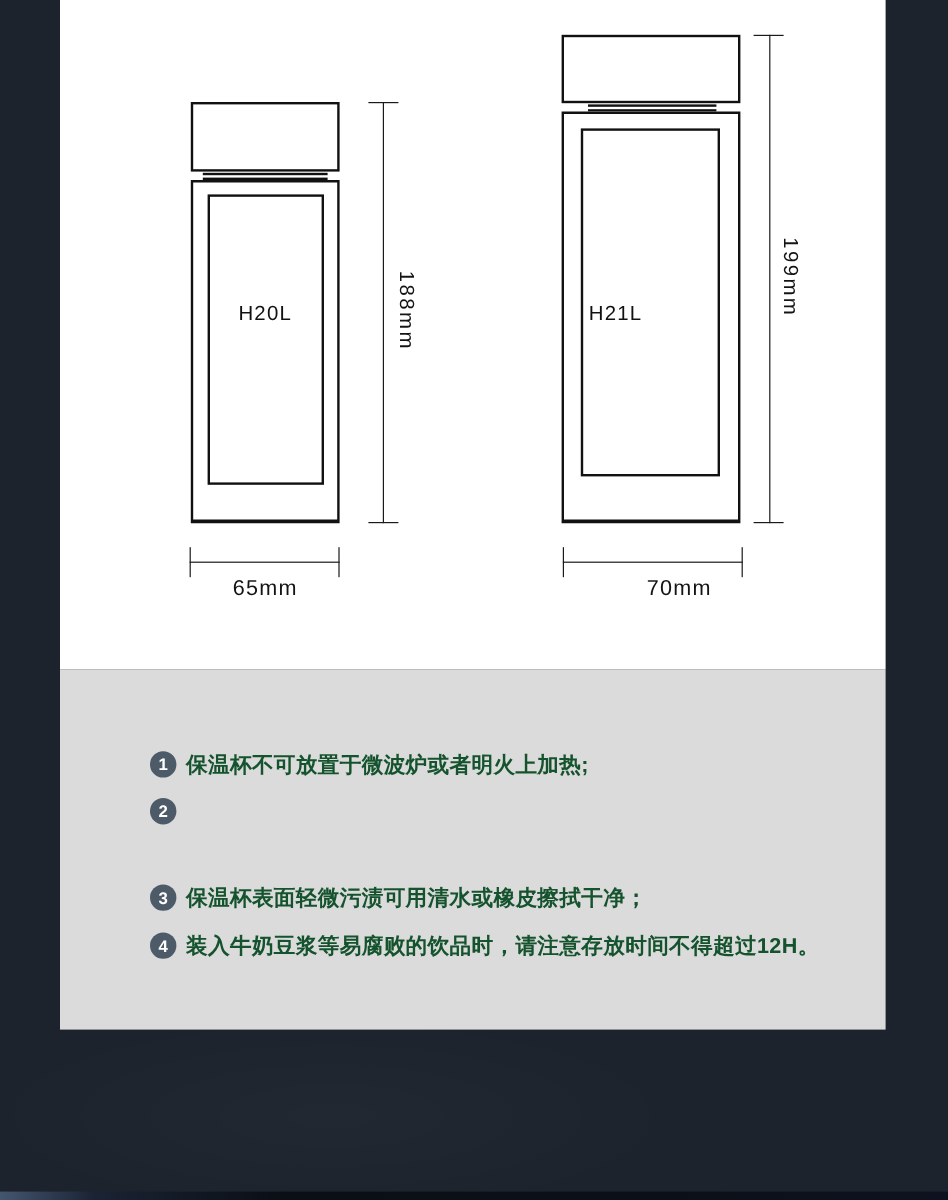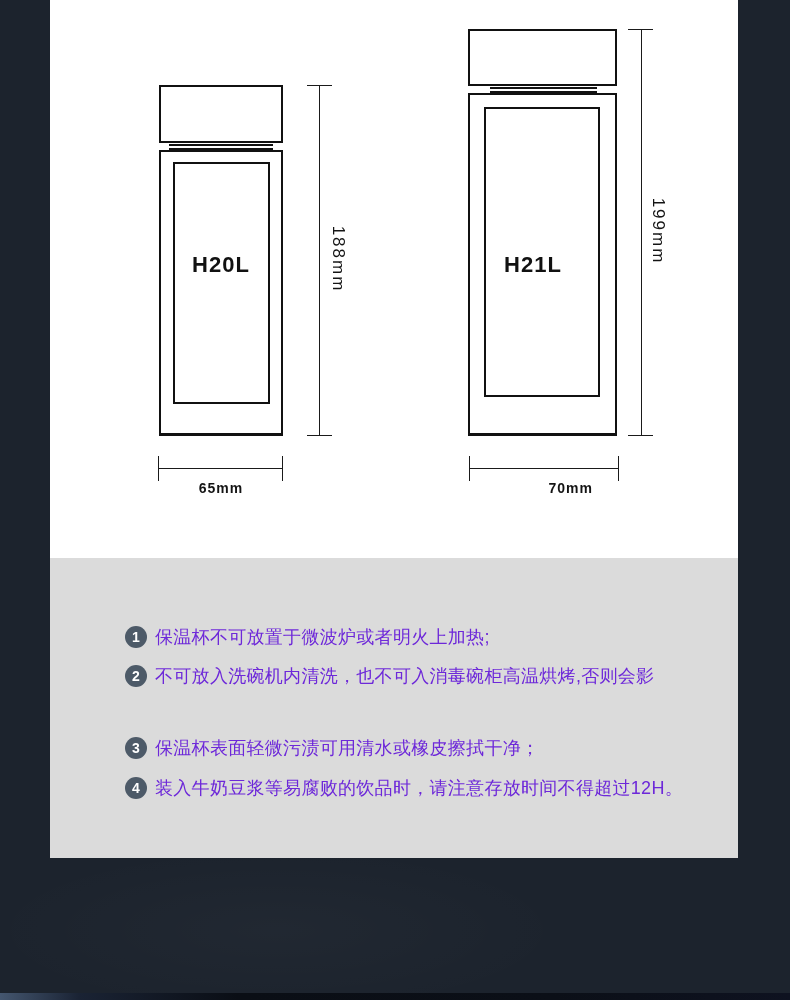--- a/index.html
+++ b/index.html
@@ -24,47 +24,47 @@
     background:linear-gradient(90deg,#44566f 0%,#1a2334 10%,#0a0e15 30%,#0b0f17 70%,#0e1220 100%);
   }
   
   .part{position:absolute;box-sizing:border-box;background:#fff;}
   .cap{border:2px solid #111;}
   .neck{border-top:2px solid #111;border-bottom:2px solid #111;}
   .body-outline{border:2px solid #111;border-bottom:3px solid #111;}
   .inner-panel{border:2px solid #111;}
   .model-label{
     position:absolute;text-align:center;
-    font-size:22px;font-weight:bold;letter-spacing:1px;color:#111;
+    font-size:17px;font-weight:normal;letter-spacing:1px;color:#111;
   }
   
   .dim{position:absolute;background:#1a1a1a;}
   .vlabel{
     position:absolute;width:80px;height:20px;text-align:center;
     transform:rotate(90deg);
     font-size:17px;letter-spacing:2px;color:#141414;white-space:nowrap;
   }
   .wlabel{
     position:absolute;width:100px;text-align:center;
-    font-size:14px;letter-spacing:1px;color:#141414;font-weight:700;
+    font-size:18px;letter-spacing:1px;color:#141414;font-weight:400;
   }
   
   .note-item{
     position:absolute;left:75px;display:flex;align-items:flex-start;
   }
   .badge{
     width:22px;height:22px;border-radius:50%;
     background:#4d5a68;color:#ffffff;
     font-size:14px;font-weight:bold;line-height:22px;text-align:center;
     flex:0 0 22px;margin-top:4px;
   }
   .note-text{
     margin-left:8px;
-    font-size:18px;line-height:30px;font-weight:400;
-    color:#6d28d9;letter-spacing:0.3px;
+    font-size:18px;line-height:30px;font-weight:700;
+    color:#14532d;letter-spacing:0.3px;
     max-width:560px;
   }
 </style>
 </head>
 <body>
 
 <div class="page">
 
   <div class="white-panel">
 
@@ -84,21 +84,21 @@
       <div class="dim" style="left:108px;top:456px;width:1px;height:25px;"></div>
       <div class="dim" style="left:232px;top:456px;width:1px;height:25px;"></div>
       <div class="wlabel" style="left:121px;top:480px;">65mm</div>
     </div>
 
     <div>
       <div class="part cap" style="left:418px;top:29px;width:149px;height:57px;"></div>
       <div class="part neck" style="left:440px;top:87px;width:107px;height:6px;"></div>
       <div class="part body-outline" style="left:418px;top:93px;width:149px;height:343px;"></div>
       <div class="part inner-panel" style="left:434px;top:107px;width:116px;height:290px;"></div>
-      <div class="model-label" style="left:424px;top:252px;width:118px;">H21L</div>
+      <div class="model-label" style="left:404px;top:252px;width:118px;">H21L</div>
 
       <div class="dim" style="left:591px;top:29px;width:1px;height:407px;"></div>
       <div class="dim" style="left:578px;top:29px;width:25px;height:1px;"></div>
       <div class="dim" style="left:578px;top:435px;width:25px;height:1px;"></div>
       <div class="vlabel" style="left:568px;top:221px;">199mm</div>
 
       <div class="dim" style="left:419px;top:468px;width:150px;height:1px;"></div>
       <div class="dim" style="left:419px;top:456px;width:1px;height:25px;"></div>
       <div class="dim" style="left:568px;top:456px;width:1px;height:25px;"></div>
       <div class="wlabel" style="left:443px;top:480px;text-align:right;">70mm</div>
@@ -110,21 +110,20 @@
     <div class="note-item" style="top:64px;">
       <div class="badge">1</div>
       <div class="note-text">
         <div>保温杯不可放置于微波炉或者明火上加热;</div>
       </div>
     </div>
 
     <div class="note-item" style="top:103px;">
       <div class="badge">2</div>
       <div class="note-text">
-        <div>不可放入洗碗机内清洗，也不可入消毒碗柜高温烘烤,否则会影</div>
       </div>
     </div>
 
     <div class="note-item" style="top:175px;">
       <div class="badge">3</div>
       <div class="note-text">
         <div>保温杯表面轻微污渍可用清水或橡皮擦拭干净；</div>
       </div>
     </div>
 

